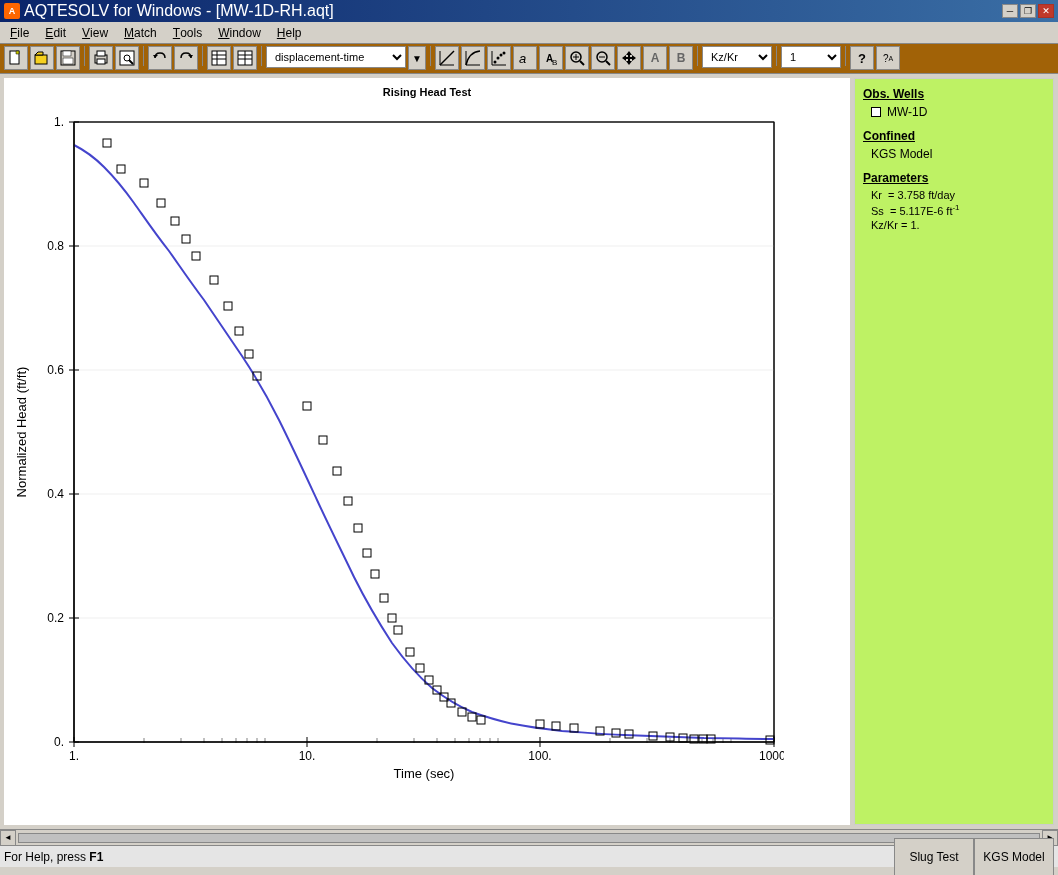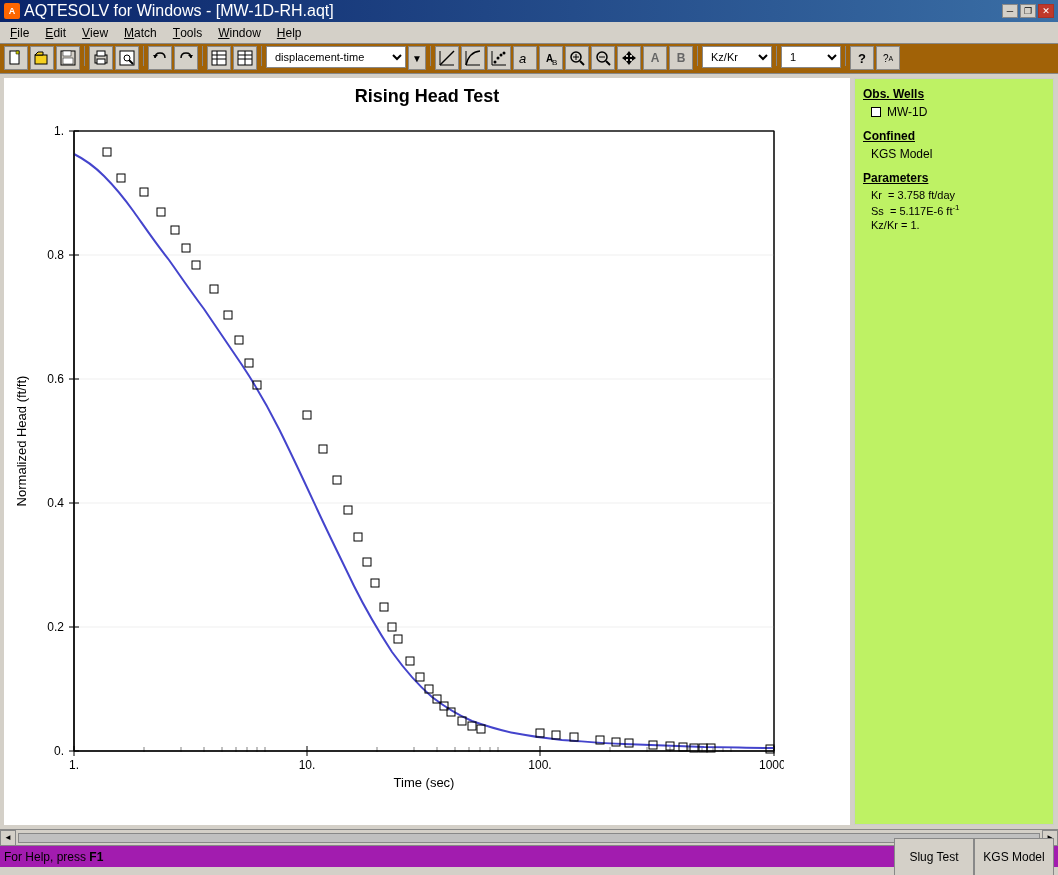--- a/index.html
+++ b/index.html
@@ -87,21 +87,21 @@
 
     
     .chart-container {
       flex: 1;
       background: white;
       margin: 4px;
       position: relative;
     }
     .chart-title {
       text-align: center;
-      font-size: 18px;
+      font-size: 11px;
       font-weight: bold;
       margin-top: 8px;
       margin-bottom: 4px;
     }
 
     
     .legend-panel {
       width: 200px;
       background: #bef264;
       margin: 4px 4px 4px 0;
@@ -127,21 +127,21 @@
       border-top: 1px solid #888;
       display: flex;
       align-items: center;
     }
     .scroll-btn { width: 16px; height: 16px; background: #d4d0c8; border: 1px solid #888; display: flex; align-items: center; justify-content: center; font-size: 8px; cursor: pointer; }
     .scroll-track { flex: 1; height: 10px; background: #c0c0c0; margin: 0 2px; border: 1px solid #888; }
 
     
     .status-bar {
       height: 22px;
-      background: #a21caf;
+      background: #e5e5e5;
       border-top: 1px solid #888;
       display: flex;
       align-items: center;
       padding: 0 4px;
       justify-content: space-between;
     }
     .status-left { font-size: 12px; }
     .status-right { display: flex; gap: 0; }
     .status-panel {
       border: 1px solid #888;

